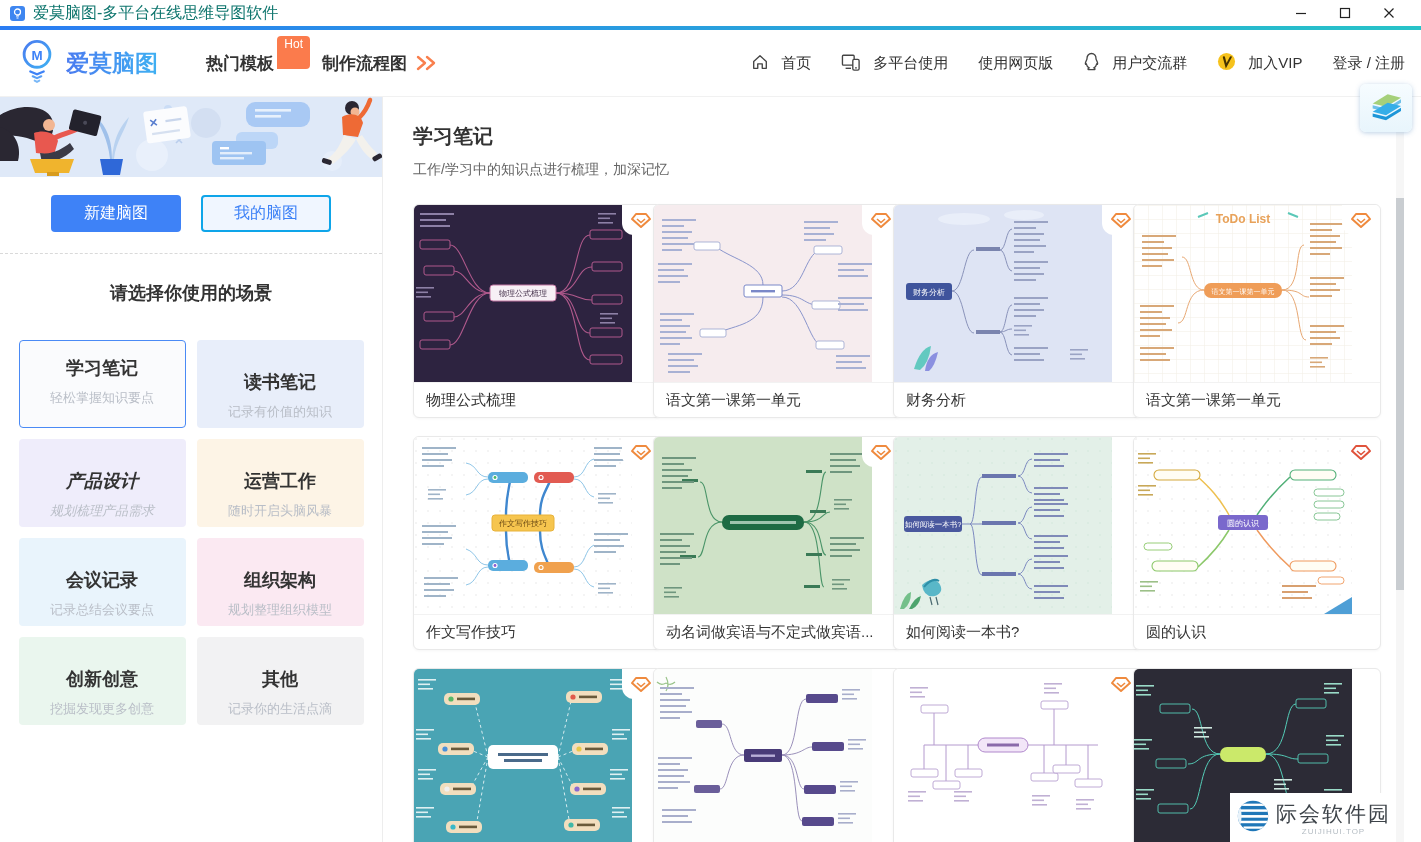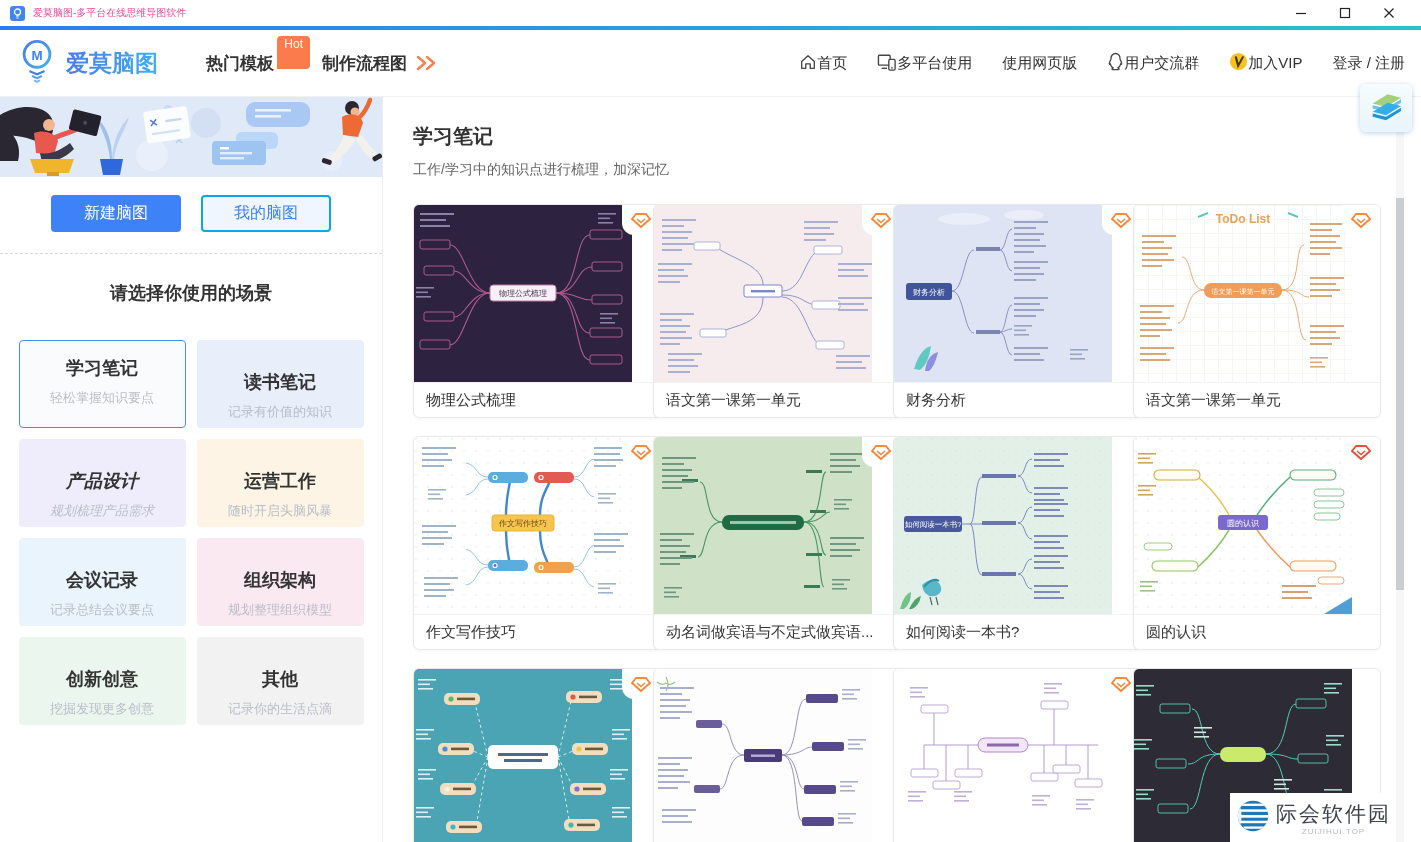--- a/index.html
+++ b/index.html
@@ -4,39 +4,39 @@
 <style>
   * { margin:0; padding:0; box-sizing:border-box; }
   html,body { width:1421px; height:842px; overflow:hidden; background:#fff;
     font-family:"Liberation Sans","DejaVu Sans",sans-serif; }
   body { position:relative; }
 
   
   .titlebar { height:26px; display:flex; align-items:center; padding:0 10px; background:#fff; }
   .app-icon { width:15px; height:15px; border-radius:3px; background:#3e86f0; display:flex;
     align-items:center; justify-content:center; margin-right:8px; }
-  .titlebar-text { font-size:10px; color:#ec4899; }
+  .titlebar-text { font-size:16px; color:#0f766e; }
   .win-controls { margin-left:auto; display:flex; }
   .win-btn { width:44px; height:26px; display:flex; align-items:center; justify-content:center; cursor:pointer; }
   .grad-bar { height:4px; background:linear-gradient(90deg,#2a7cf3,#27c3c8); }
 
   
   .nav { height:67px; display:flex; align-items:center; padding:0 16px; background:#fff;
     border-bottom:1px solid #f1f1f1; position:relative; z-index:5; }
   .logo { display:flex; align-items:center; cursor:pointer; }
   .brand { font-size:23px; font-weight:bold; margin-left:8px; color:#4a86f2;
     background:linear-gradient(90deg,#4a7bf0,#3fb0f2);
     -webkit-background-clip:text; background-clip:text; -webkit-text-fill-color:transparent; }
   .menu-item { margin-left:48px; font-size:17px; font-weight:bold; color:#333;
     position:relative; cursor:pointer; display:flex; align-items:center; }
   .hot-badge { position:absolute; top:-16px; right:-36px; background:#fb7b4c; color:#fff;
     font-size:12px; font-weight:normal; padding:1px 7px 18px; border-radius:4px 4px 4px 0; }
   .double-arrow { margin-left:8px; display:flex; }
   .nav-right { margin-left:auto; display:flex; align-items:center; gap:30px; }
-  .nav-link { display:flex; align-items:center; gap:0; font-size:15px; color:#333; cursor:pointer; }
+  .nav-link { display:flex; align-items:center; gap:12px; font-size:15px; color:#333; cursor:pointer; }
 
   
   .content { display:flex; height:745px; position:relative; background:#fff; }
   .sidebar { width:383px; border-right:1px solid #ededed; display:flex; flex-direction:column; background:#fff; }
   .banner { height:80px; overflow:hidden; }
   .btn-row { display:flex; justify-content:center; gap:20px; padding:18px 10px 21px; }
   .btn { width:130px; height:37px; border-radius:4px; font-size:16px; display:flex;
     align-items:center; justify-content:center; cursor:pointer; border:none; }
   .btn-primary { background:#3e82f7; color:#fff; }
   .btn-secondary { background:#f0f6ff; color:#3e82f7; border:2px solid #0ea5e9; }

